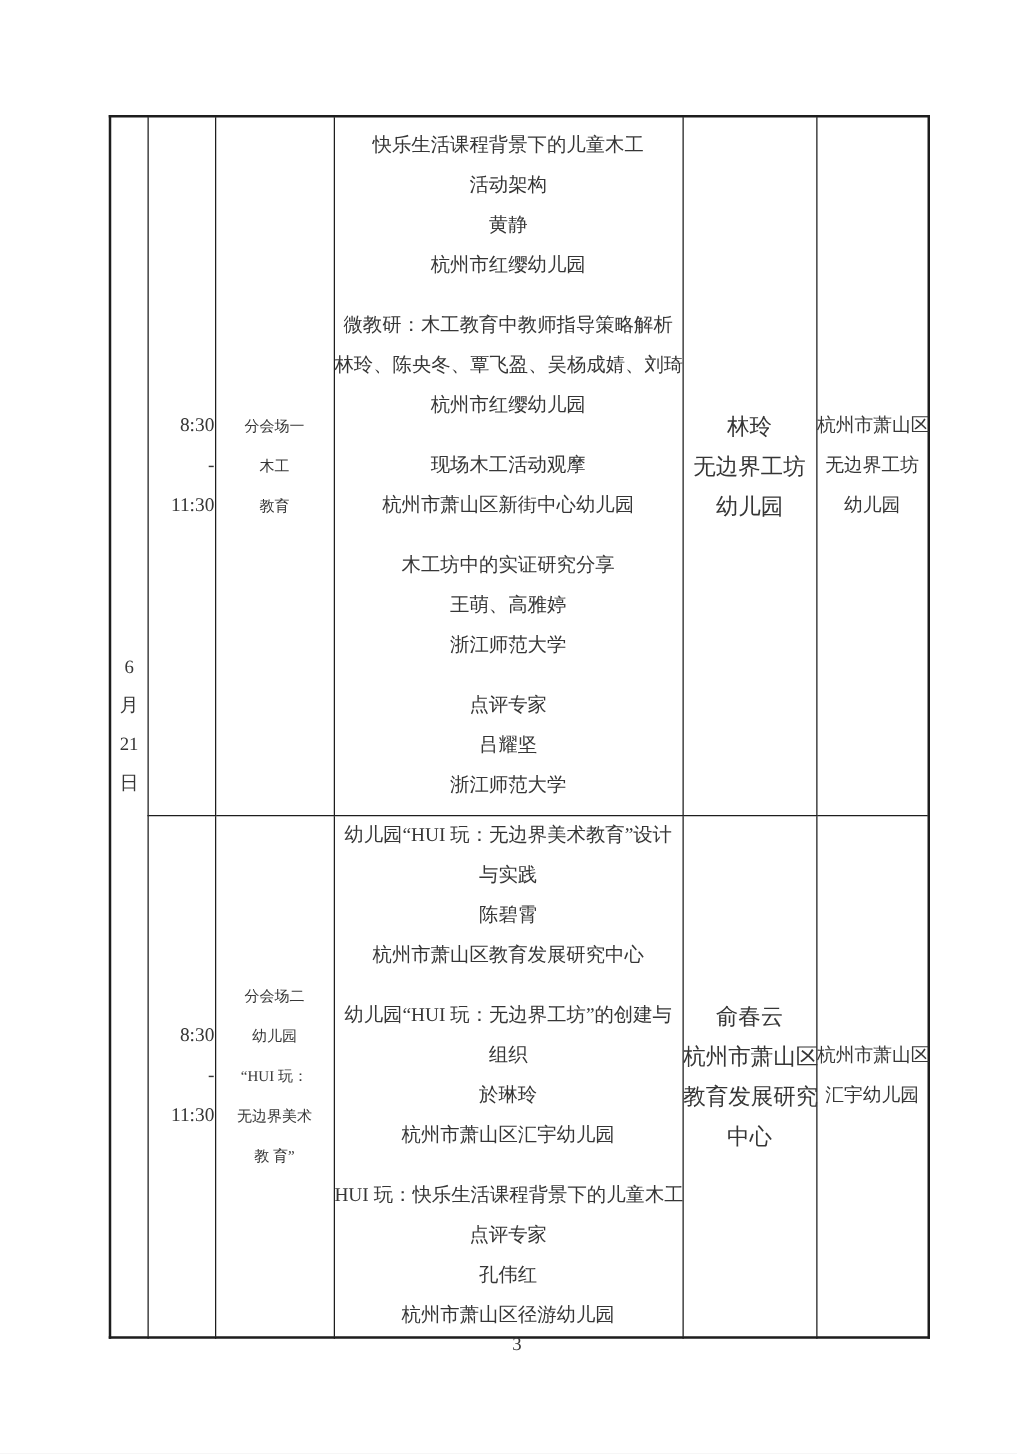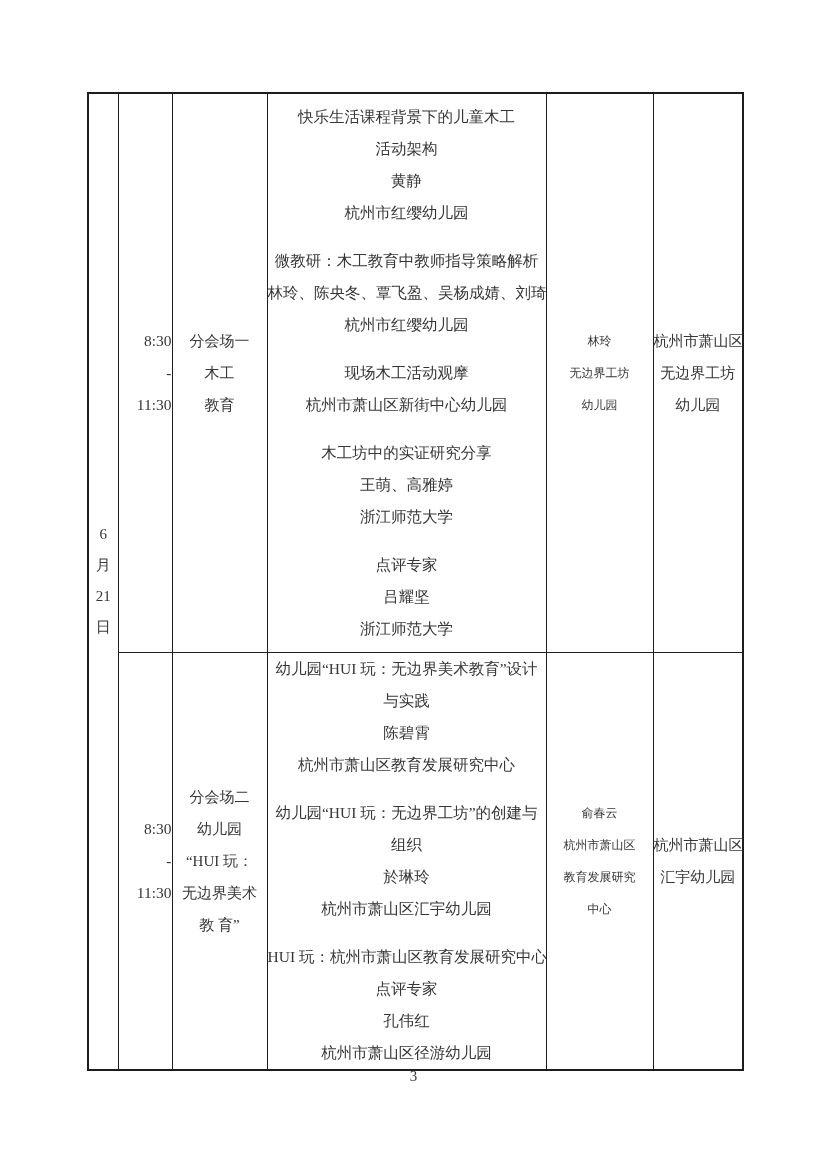--- a/index.html
+++ b/index.html
@@ -28,24 +28,24 @@
   }
   .line{
     line-height:32px;
     font-size:16px;
     white-space:nowrap;
     text-align:center;
   }
   .blank{height:16px;line-height:16px;}
   .content-cell .line{font-size:15.5px;}
   .location-cell .line{font-size:15px;}
-  .host-cell .line{font-size:12px;}
+  .host-cell .line{font-size:18px;}
   .date-cell .line{font-size:15px;line-height:31px;}
   .time-cell .line{font-size:15.5px;text-align:right;}
-  .session-cell .line{font-size:15px;}
+  .session-cell .line{font-size:12px;}
   .page-number{
     position:absolute;top:1068px;left:0;width:100%;
     text-align:center;
     font-size:15px;
   }
 </style>
 </head>
 <body>
 
 <div class="page">
@@ -126,21 +126,21 @@
             <div class="line">幼儿园“HUI 玩：无边界美术教育”设计</div>
             <div class="line">与实践</div>
             <div class="line">陈碧霄</div>
             <div class="line">杭州市萧山区教育发展研究中心</div>
             <div class="line blank"></div>
             <div class="line">幼儿园“HUI 玩：无边界工坊”的创建与</div>
             <div class="line">组织</div>
             <div class="line">於琳玲</div>
             <div class="line">杭州市萧山区汇宇幼儿园</div>
             <div class="line blank"></div>
-            <div class="line">HUI 玩：杭州市萧山区教育发展研究中心</div>
+            <div class="line">HUI 玩：快乐生活课程背景下的儿童木工</div>
             <div class="line">点评专家</div>
             <div class="line">孔伟红</div>
             <div class="line">杭州市萧山区径游幼儿园</div>
           </td>
         <td class="host-cell">
             <div class="line">俞春云</div>
             <div class="line">杭州市萧山区</div>
             <div class="line">教育发展研究</div>
             <div class="line">中心</div>
           </td>

